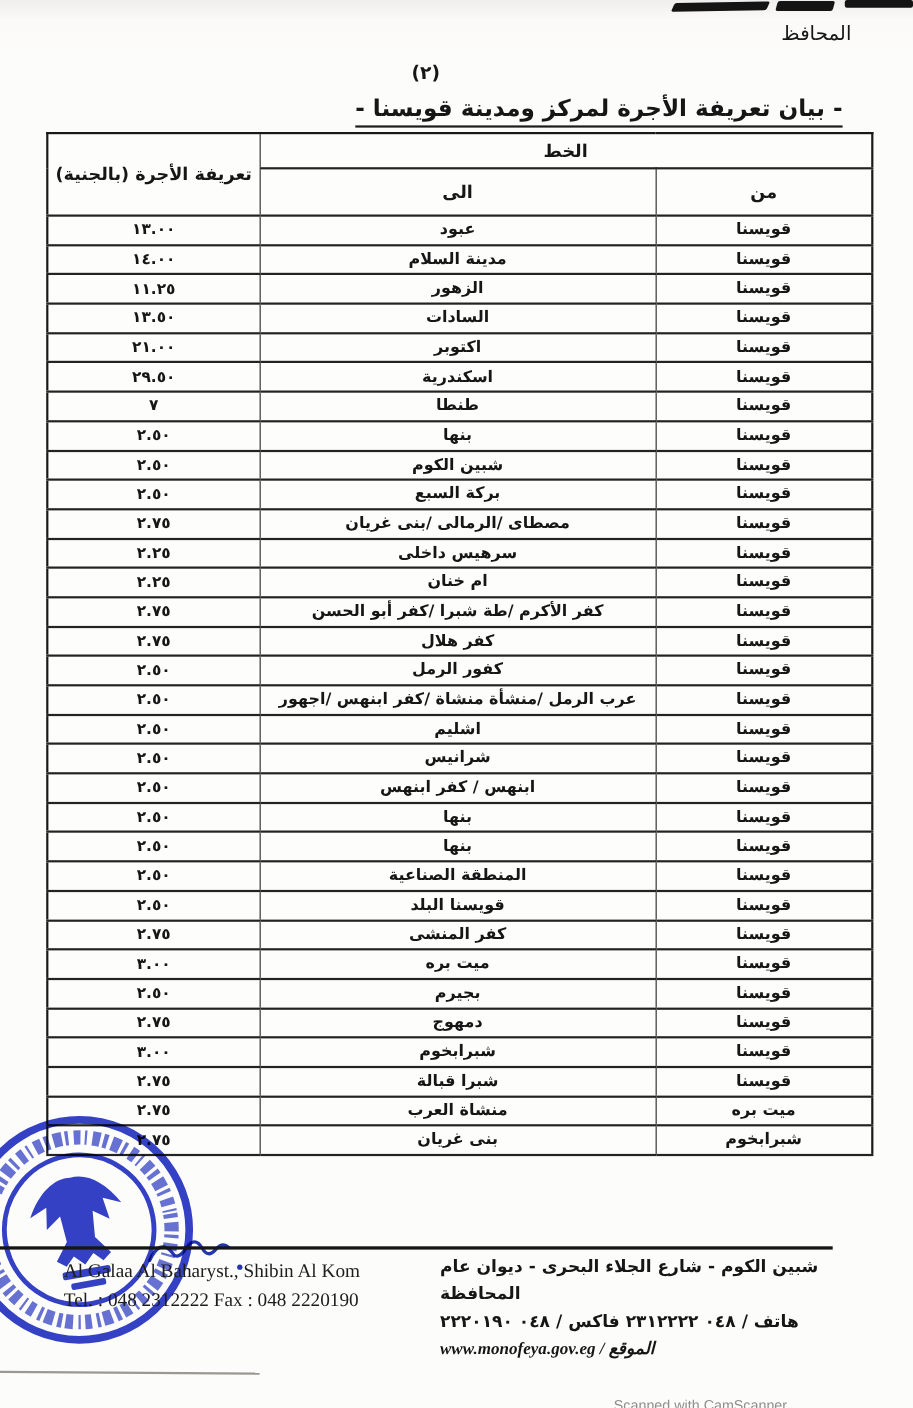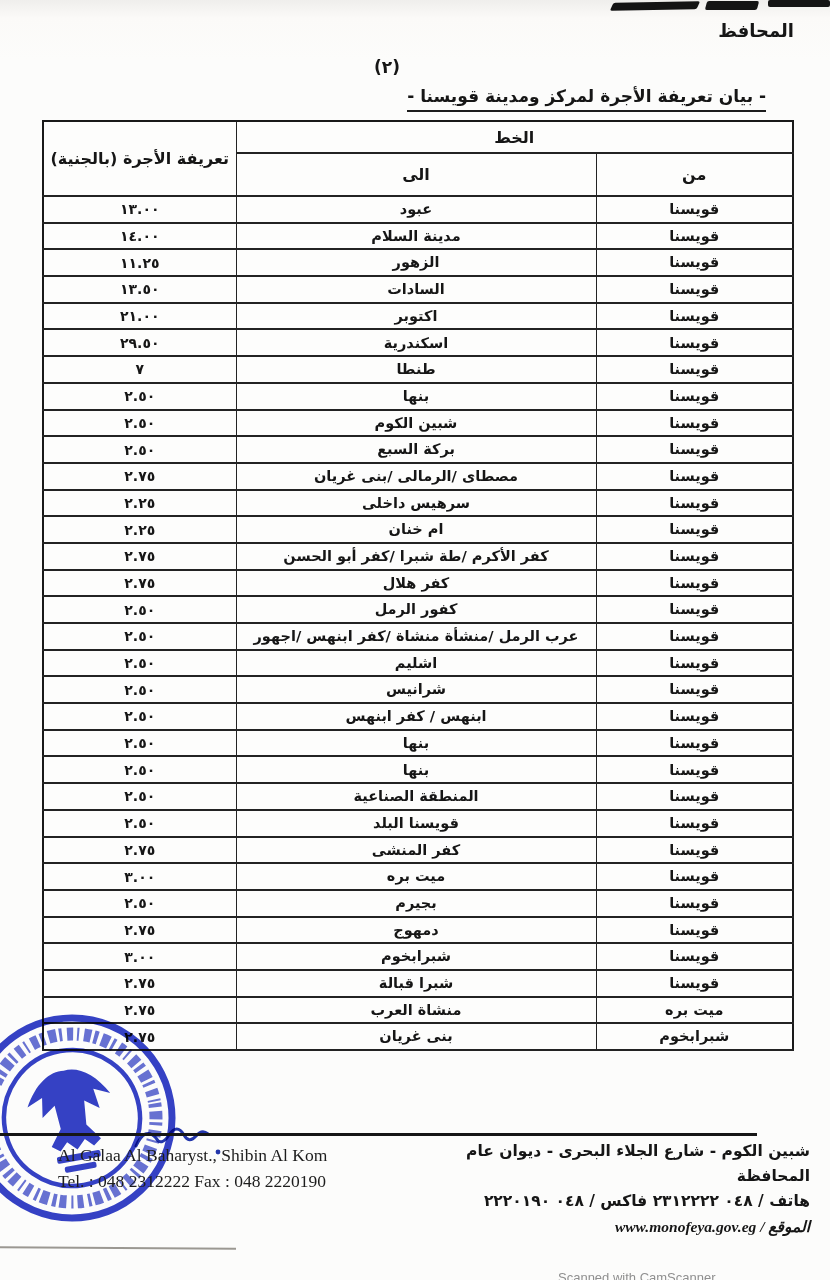--- a/index.html
+++ b/index.html
@@ -6,25 +6,25 @@
   .page{
     position:relative; width:830px; height:1280px; overflow:hidden;
     background:linear-gradient(#efeeec 0px,#fbfaf8 18px,#fcfcfb 60px);
     font-family:"DejaVu Sans",sans-serif; color:#161616;
   }
   
   .scan-mark{position:absolute;background:#141414;border-radius:2px;}
   .m1{left:612px;top:2px;width:86px;height:8px;transform:skewX(-25deg) rotate(-1deg);}
   .m2{left:706px;top:1px;width:52px;height:9px;transform:skewX(-15deg);}
   .m3{left:768px;top:0;width:62px;height:7px;}
-  .governor{position:absolute;top:20px;right:36px;font-size:18px;font-weight:bold;direction:rtl;}
+  .governor{position:absolute;top:20px;right:56px;font-size:18px;font-weight:normal;direction:rtl;}
   .pageno{position:absolute;top:57px;left:374px;font-size:17px;font-weight:bold;}
   .title{
     position:absolute;top:86px;right:64px;direction:rtl;
-    font-size:17px;font-weight:bold;border-bottom:2.2px solid #1c1c1c;padding-bottom:4px;margin-left:28px;
+    font-size:21px;font-weight:bold;border-bottom:2.2px solid #1c1c1c;padding-bottom:4px;margin-left:28px;
   }
   
   table.fare{
     position:absolute;left:42px;top:120px;width:750px;
     border-collapse:collapse;table-layout:fixed;
     border:2.6px solid #191919;
     background:rgba(255,255,255,.35);
   }
   table.fare th,table.fare td{
     border:1.6px solid #232323;border-bottom-width:2.1px;
@@ -38,21 +38,21 @@
   td.c-fare{font-size:14px;letter-spacing:1px;}
   
   .stamp{position:absolute;left:-38px;top:1008px;width:220px;height:220px;
     transform:rotate(-10deg);mix-blend-mode:multiply;opacity:.95;}
   .scribble{position:absolute;left:130px;top:1112px;width:95px;height:50px;
     mix-blend-mode:multiply;}
   
   .footrule{position:absolute;left:0;top:1133px;width:757px;height:2.6px;background:#161616;}
   .foot-en{position:absolute;left:10px;top:1142px;width:420px;
     font-family:"Liberation Serif",serif;font-size:17.5px;line-height:26px;color:#1d1d1d;margin-left:48px;}
-  .foot-ar{position:absolute;right:20px;top:1139px;width:410px;direction:rtl;text-align:right;
+  .foot-ar{position:absolute;right:20px;top:1139px;width:410px;direction:rtl;text-align:left;
     font-size:15.5px;font-weight:bold;line-height:25px;}
   .foot-ar .url{font-family:"Liberation Serif",serif;font-style:italic;}
   .bottom-line{position:absolute;left:0;top:1247px;width:236px;height:2px;background:#9b9892;transform:rotate(.4deg);}
   .watermark{position:absolute;left:558px;top:1270px;color:#8f8f8f;
     font-family:"Liberation Sans",sans-serif;font-size:13px;}
 </style>
 </head>
 <body>
 
 <div class="page">

